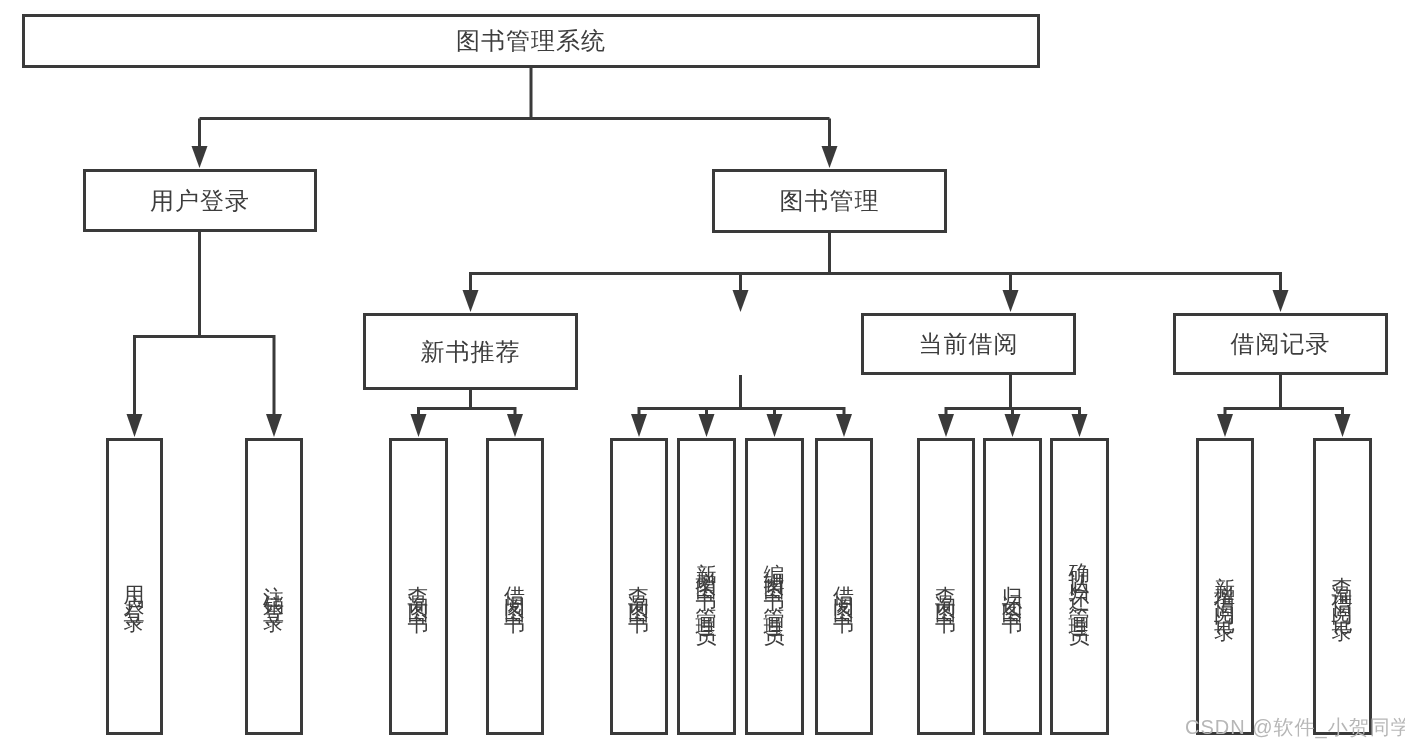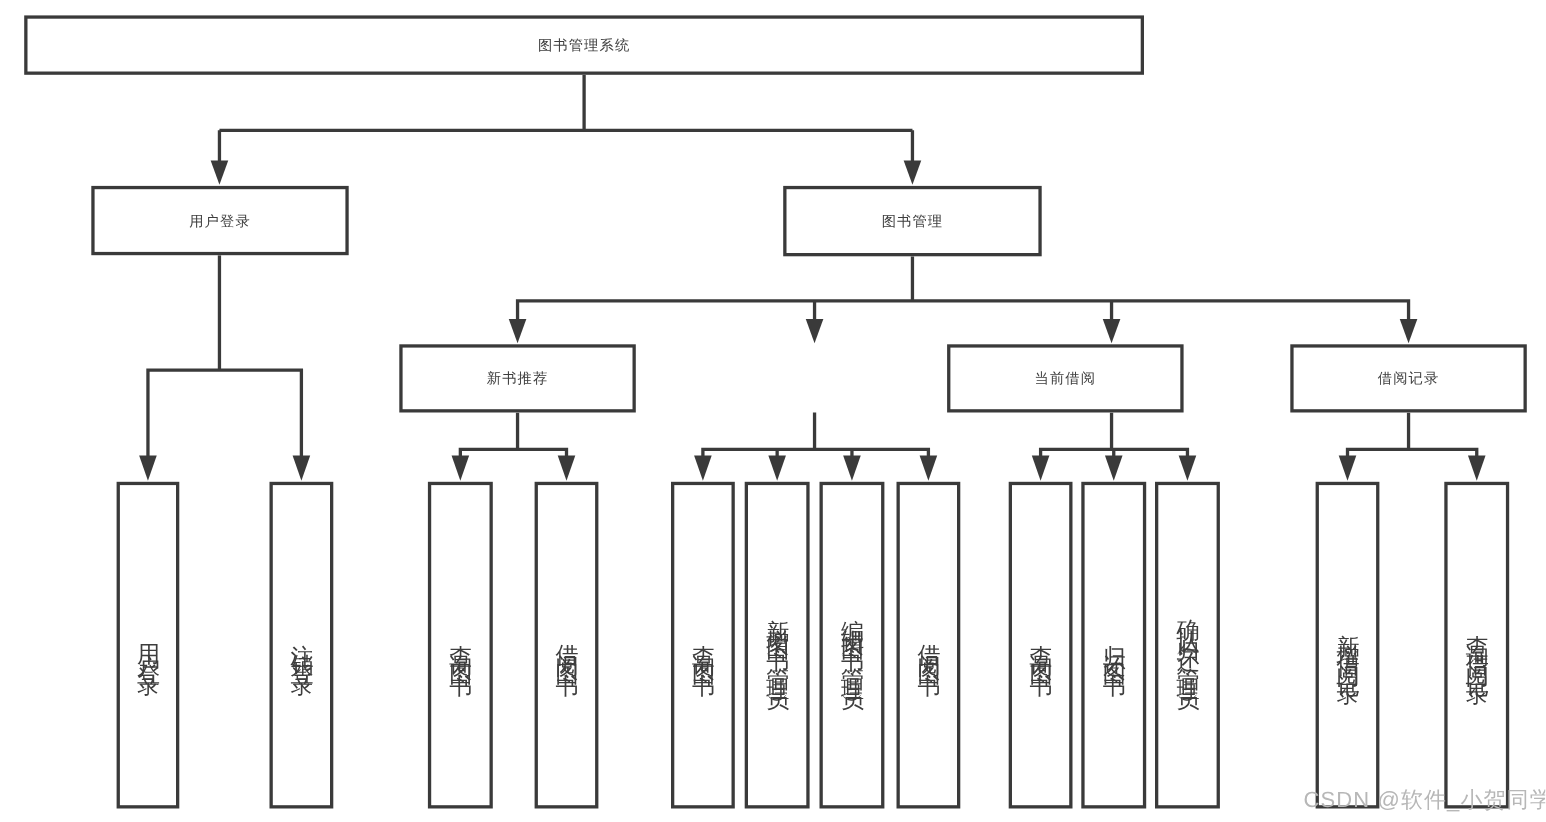--- a/index.html
+++ b/index.html
@@ -3,21 +3,21 @@
 <meta charset="utf-8">
 <style>
   html,body{margin:0;padding:0;background:#ffffff;}
   .canvas{
     position:relative;width:1405px;height:747px;background:#ffffff;
     font-family:"Liberation Sans","DejaVu Sans",sans-serif;overflow:hidden;
   }
   .box{
     position:absolute;box-sizing:border-box;border:3px solid #3a3a3a;background:#ffffff;
     display:flex;align-items:center;justify-content:center;
-    font-size:13px;color:#3d3d3d;letter-spacing:1px;white-space:nowrap;z-index:2;
+    font-size:24px;color:#3d3d3d;letter-spacing:1px;white-space:nowrap;z-index:2;
   }
   .vbox{
     writing-mode:vertical-rl;text-orientation:mixed;
     letter-spacing:9px;line-height:1;font-size:21px;
   }
   .connectors{position:absolute;left:0;top:0;z-index:1;pointer-events:none;}
   .watermark{
     position:absolute;left:1185px;top:714px;z-index:3;
     font-size:20px;color:#b7b7b7;letter-spacing:1px;white-space:nowrap;
   }
@@ -83,21 +83,21 @@
       <polygon points="1217,414 1233,414 1225,437"></polygon>
       <polygon points="1334.5,414 1350.5,414 1342.5,437"></polygon>
     </g>
   </svg>
 
   <div class="box" style="left:22px;top:14px;width:1018px;height:54px;">图书管理系统</div>
 
   <div class="box" style="left:83px;top:169px;width:234px;height:63px;">用户登录</div>
   <div class="box" style="left:712px;top:169px;width:235px;height:64px;">图书管理</div>
 
-  <div class="box" style="left:363px;top:313px;width:215px;height:62px;">新书推荐</div>
+  <div class="box" style="left:363px;top:313px;width:215px;height:77px;">新书推荐</div>
   <div class="box" style="left:861px;top:313px;width:215px;height:62px;">当前借阅</div>
   <div class="box" style="left:1173px;top:313px;width:215px;height:62px;">借阅记录</div>
 
   <div class="box vbox" style="left:106px;top:438px;width:57px;height:297px;">用户登录</div>
   <div class="box vbox" style="left:245px;top:438px;width:58px;height:297px;">注销登录</div>
 
   <div class="box vbox" style="left:389px;top:438px;width:59px;height:297px;">查询图书</div>
   <div class="box vbox" style="left:486px;top:438px;width:58px;height:297px;">借阅图书</div>
 
   <div class="box vbox" style="left:610px;top:438px;width:58px;height:297px;">查询图书</div>

